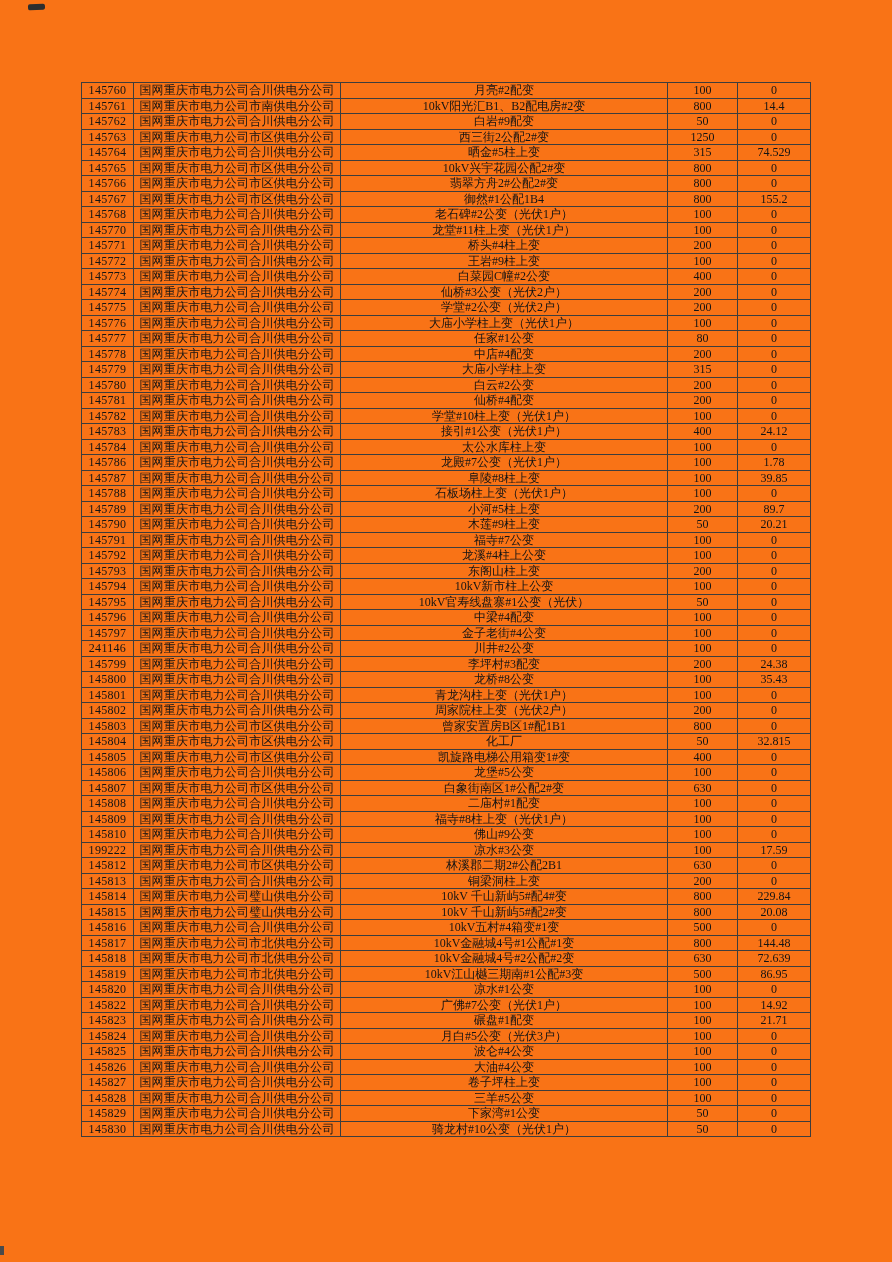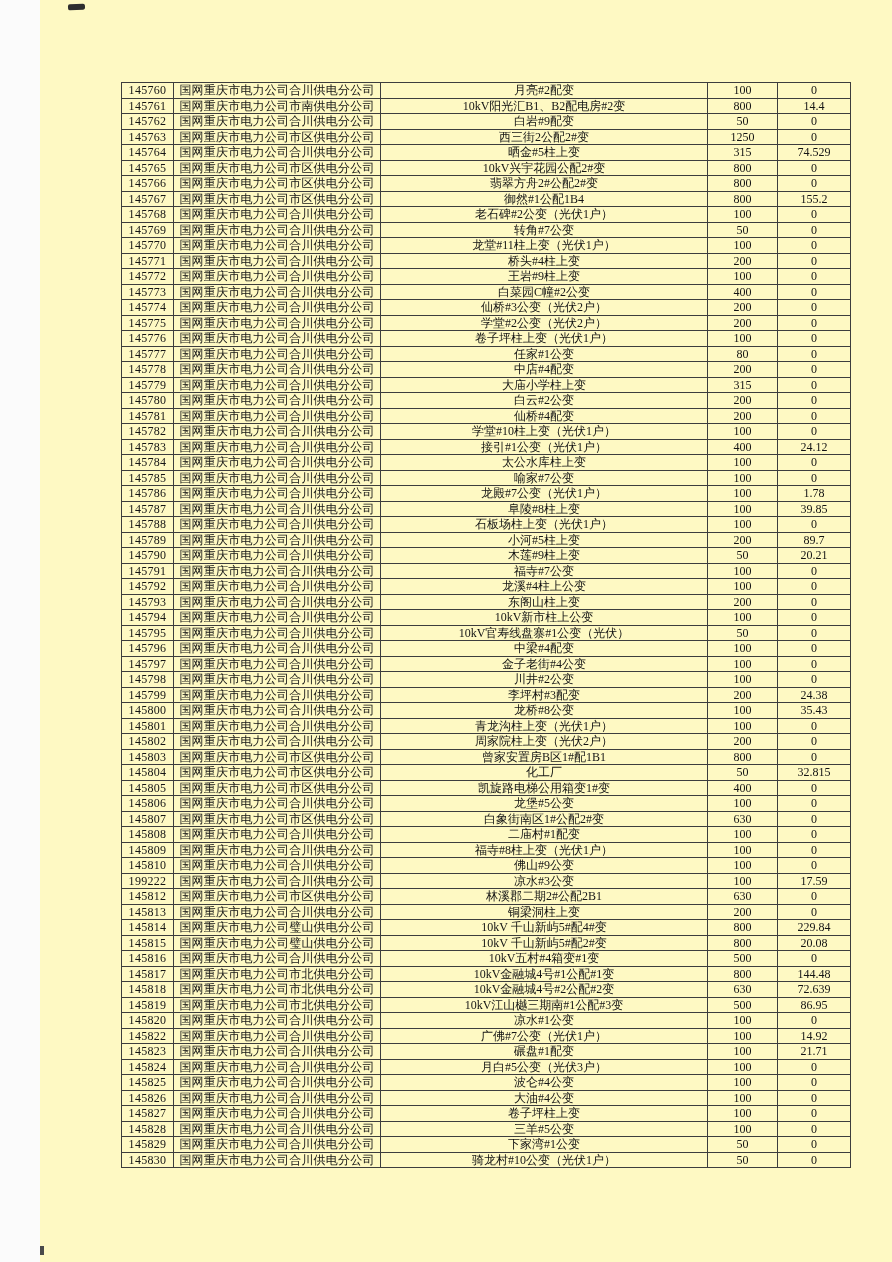--- a/index.html
+++ b/index.html
@@ -9,22 +9,21 @@
   body {
     width: 892px;
     height: 1262px;
     position: relative;
     background: #fbfbfb;
     font-family: "Liberation Serif", "DejaVu Serif", serif;
   }
   .page {
     position: absolute;
     inset: 0;
-    background: #fef9c3;
-    margin-left: 40px;
+    background: #f97316;
   }
   .corner-mark {
     position: absolute;
     left: 28px;
     top: 4px;
     width: 17px;
     height: 6px;
     background: #2e2e2e;
     border-radius: 2px;
     transform: rotate(-3deg);
@@ -137,27 +136,20 @@
           <td class="col-value">155.2</td>
         </tr>
         <tr>
           <td class="col-id">145768</td>
           <td class="col-company">国网重庆市电力公司合川供电分公司</td>
           <td class="col-name">老石碑#2公变（光伏1户）</td>
           <td class="col-capacity">100</td>
           <td class="col-value">0</td>
         </tr>
         <tr>
-          <td class="col-id">145769</td>
-          <td class="col-company">国网重庆市电力公司合川供电分公司</td>
-          <td class="col-name">转角#7公变</td>
-          <td class="col-capacity">50</td>
-          <td class="col-value">0</td>
-        </tr>
-        <tr>
           <td class="col-id">145770</td>
           <td class="col-company">国网重庆市电力公司合川供电分公司</td>
           <td class="col-name">龙堂#11柱上变（光伏1户）</td>
           <td class="col-capacity">100</td>
           <td class="col-value">0</td>
         </tr>
         <tr>
           <td class="col-id">145771</td>
           <td class="col-company">国网重庆市电力公司合川供电分公司</td>
           <td class="col-name">桥头#4柱上变</td>
@@ -188,21 +180,21 @@
         <tr>
           <td class="col-id">145775</td>
           <td class="col-company">国网重庆市电力公司合川供电分公司</td>
           <td class="col-name">学堂#2公变（光伏2户）</td>
           <td class="col-capacity">200</td>
           <td class="col-value">0</td>
         </tr>
         <tr>
           <td class="col-id">145776</td>
           <td class="col-company">国网重庆市电力公司合川供电分公司</td>
-          <td class="col-name">卷子坪柱上变（光伏1户）</td>
+          <td class="col-name">大庙小学柱上变（光伏1户）</td>
           <td class="col-capacity">100</td>
           <td class="col-value">0</td>
         </tr>
         <tr>
           <td class="col-id">145777</td>
           <td class="col-company">国网重庆市电力公司合川供电分公司</td>
           <td class="col-name">任家#1公变</td>
           <td class="col-capacity">80</td>
           <td class="col-value">0</td>
         </tr>
@@ -249,27 +241,20 @@
           <td class="col-value">24.12</td>
         </tr>
         <tr>
           <td class="col-id">145784</td>
           <td class="col-company">国网重庆市电力公司合川供电分公司</td>
           <td class="col-name">太公水库柱上变</td>
           <td class="col-capacity">100</td>
           <td class="col-value">0</td>
         </tr>
         <tr>
-          <td class="col-id">145785</td>
-          <td class="col-company">国网重庆市电力公司合川供电分公司</td>
-          <td class="col-name">喻家#7公变</td>
-          <td class="col-capacity">100</td>
-          <td class="col-value">0</td>
-        </tr>
-        <tr>
           <td class="col-id">145786</td>
           <td class="col-company">国网重庆市电力公司合川供电分公司</td>
           <td class="col-name">龙殿#7公变（光伏1户）</td>
           <td class="col-capacity">100</td>
           <td class="col-value">1.78</td>
         </tr>
         <tr>
           <td class="col-id">145787</td>
           <td class="col-company">国网重庆市电力公司合川供电分公司</td>
           <td class="col-name">阜陵#8柱上变</td>
@@ -340,21 +325,21 @@
           <td class="col-value">0</td>
         </tr>
         <tr>
           <td class="col-id">145797</td>
           <td class="col-company">国网重庆市电力公司合川供电分公司</td>
           <td class="col-name">金子老街#4公变</td>
           <td class="col-capacity">100</td>
           <td class="col-value">0</td>
         </tr>
         <tr>
-          <td class="col-id">145798</td>
+          <td class="col-id">241146</td>
           <td class="col-company">国网重庆市电力公司合川供电分公司</td>
           <td class="col-name">川井#2公变</td>
           <td class="col-capacity">100</td>
           <td class="col-value">0</td>
         </tr>
         <tr>
           <td class="col-id">145799</td>
           <td class="col-company">国网重庆市电力公司合川供电分公司</td>
           <td class="col-name">李坪村#3配变</td>
           <td class="col-capacity">200</td>

